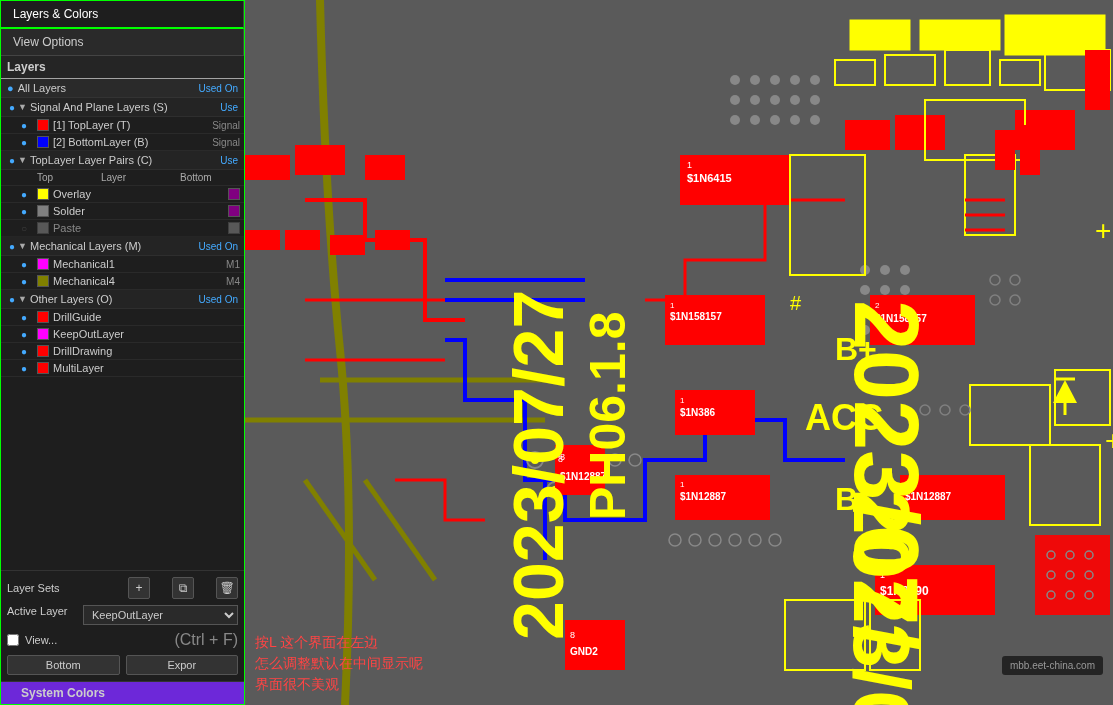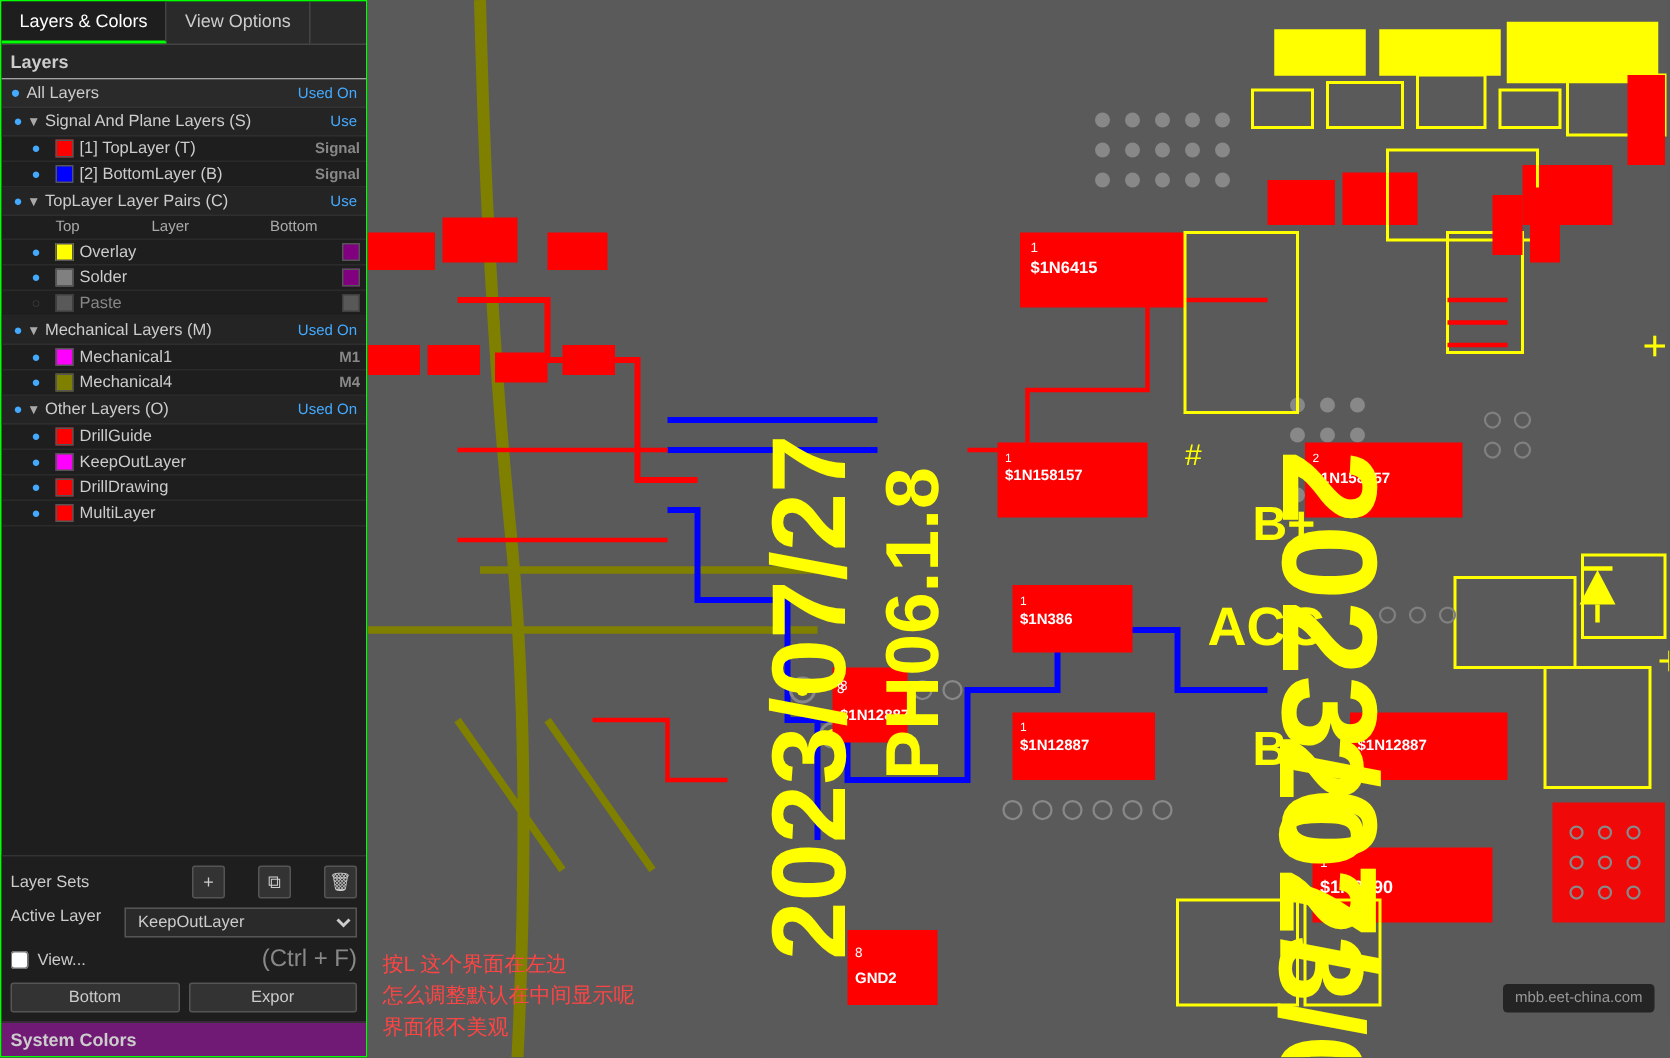--- a/index.html
+++ b/index.html
@@ -24,20 +24,21 @@
       flex-direction: column;
       height: 705px;
       overflow: hidden;
     }
 
     
     .tab-bar {
       display: flex;
       background: #2a2a2a;
       border-bottom: 1px solid #444;
+      flex-direction: column;
     }
     .tab {
       padding: 6px 12px;
       font-size: 12px;
       cursor: pointer;
       color: #ccc;
       border-right: 1px solid #444;
     }
     .tab.active {
       background: #1e1e1e;
@@ -100,21 +101,21 @@
       gap: 4px;
       cursor: pointer;
     }
     .layer-item .eye-icon { color: #4af; font-size: 10px; min-width: 12px; }
     .layer-item .color-box {
       width: 12px; height: 12px;
       border: 1px solid #555;
       flex-shrink: 0;
     }
     .layer-item .name { flex: 1; font-size: 11px; color: #ccc; }
-    .layer-item .code { font-size: 10px; color: #888; margin-left: auto; font-weight: bold; }
+    .layer-item .code { font-size: 10px; color: #888; margin-left: auto; }
 
     
     .clp-header {
       display: flex;
       align-items: center;
       padding: 3px 6px 3px 8px;
       background: #242424;
       border-bottom: 1px solid #2e2e2e;
       gap: 3px;
     }
@@ -208,23 +209,23 @@
       color: #ccc;
       font-size: 11px;
       padding: 3px 0;
       cursor: pointer;
       text-align: center;
       border-radius: 2px;
     }
 
     
     .system-colors-section {
-      background: #701a75;
+      background: #6d28d9;
       border-top: 1px solid #333;
-      padding: 4px 6px;
+      padding: 4px 20px;
     }
     .system-colors-title {
       font-size: 12px;
       color: #ccc;
       font-weight: bold;
     }
 
     
     #pcb-area {
       flex: 1;

